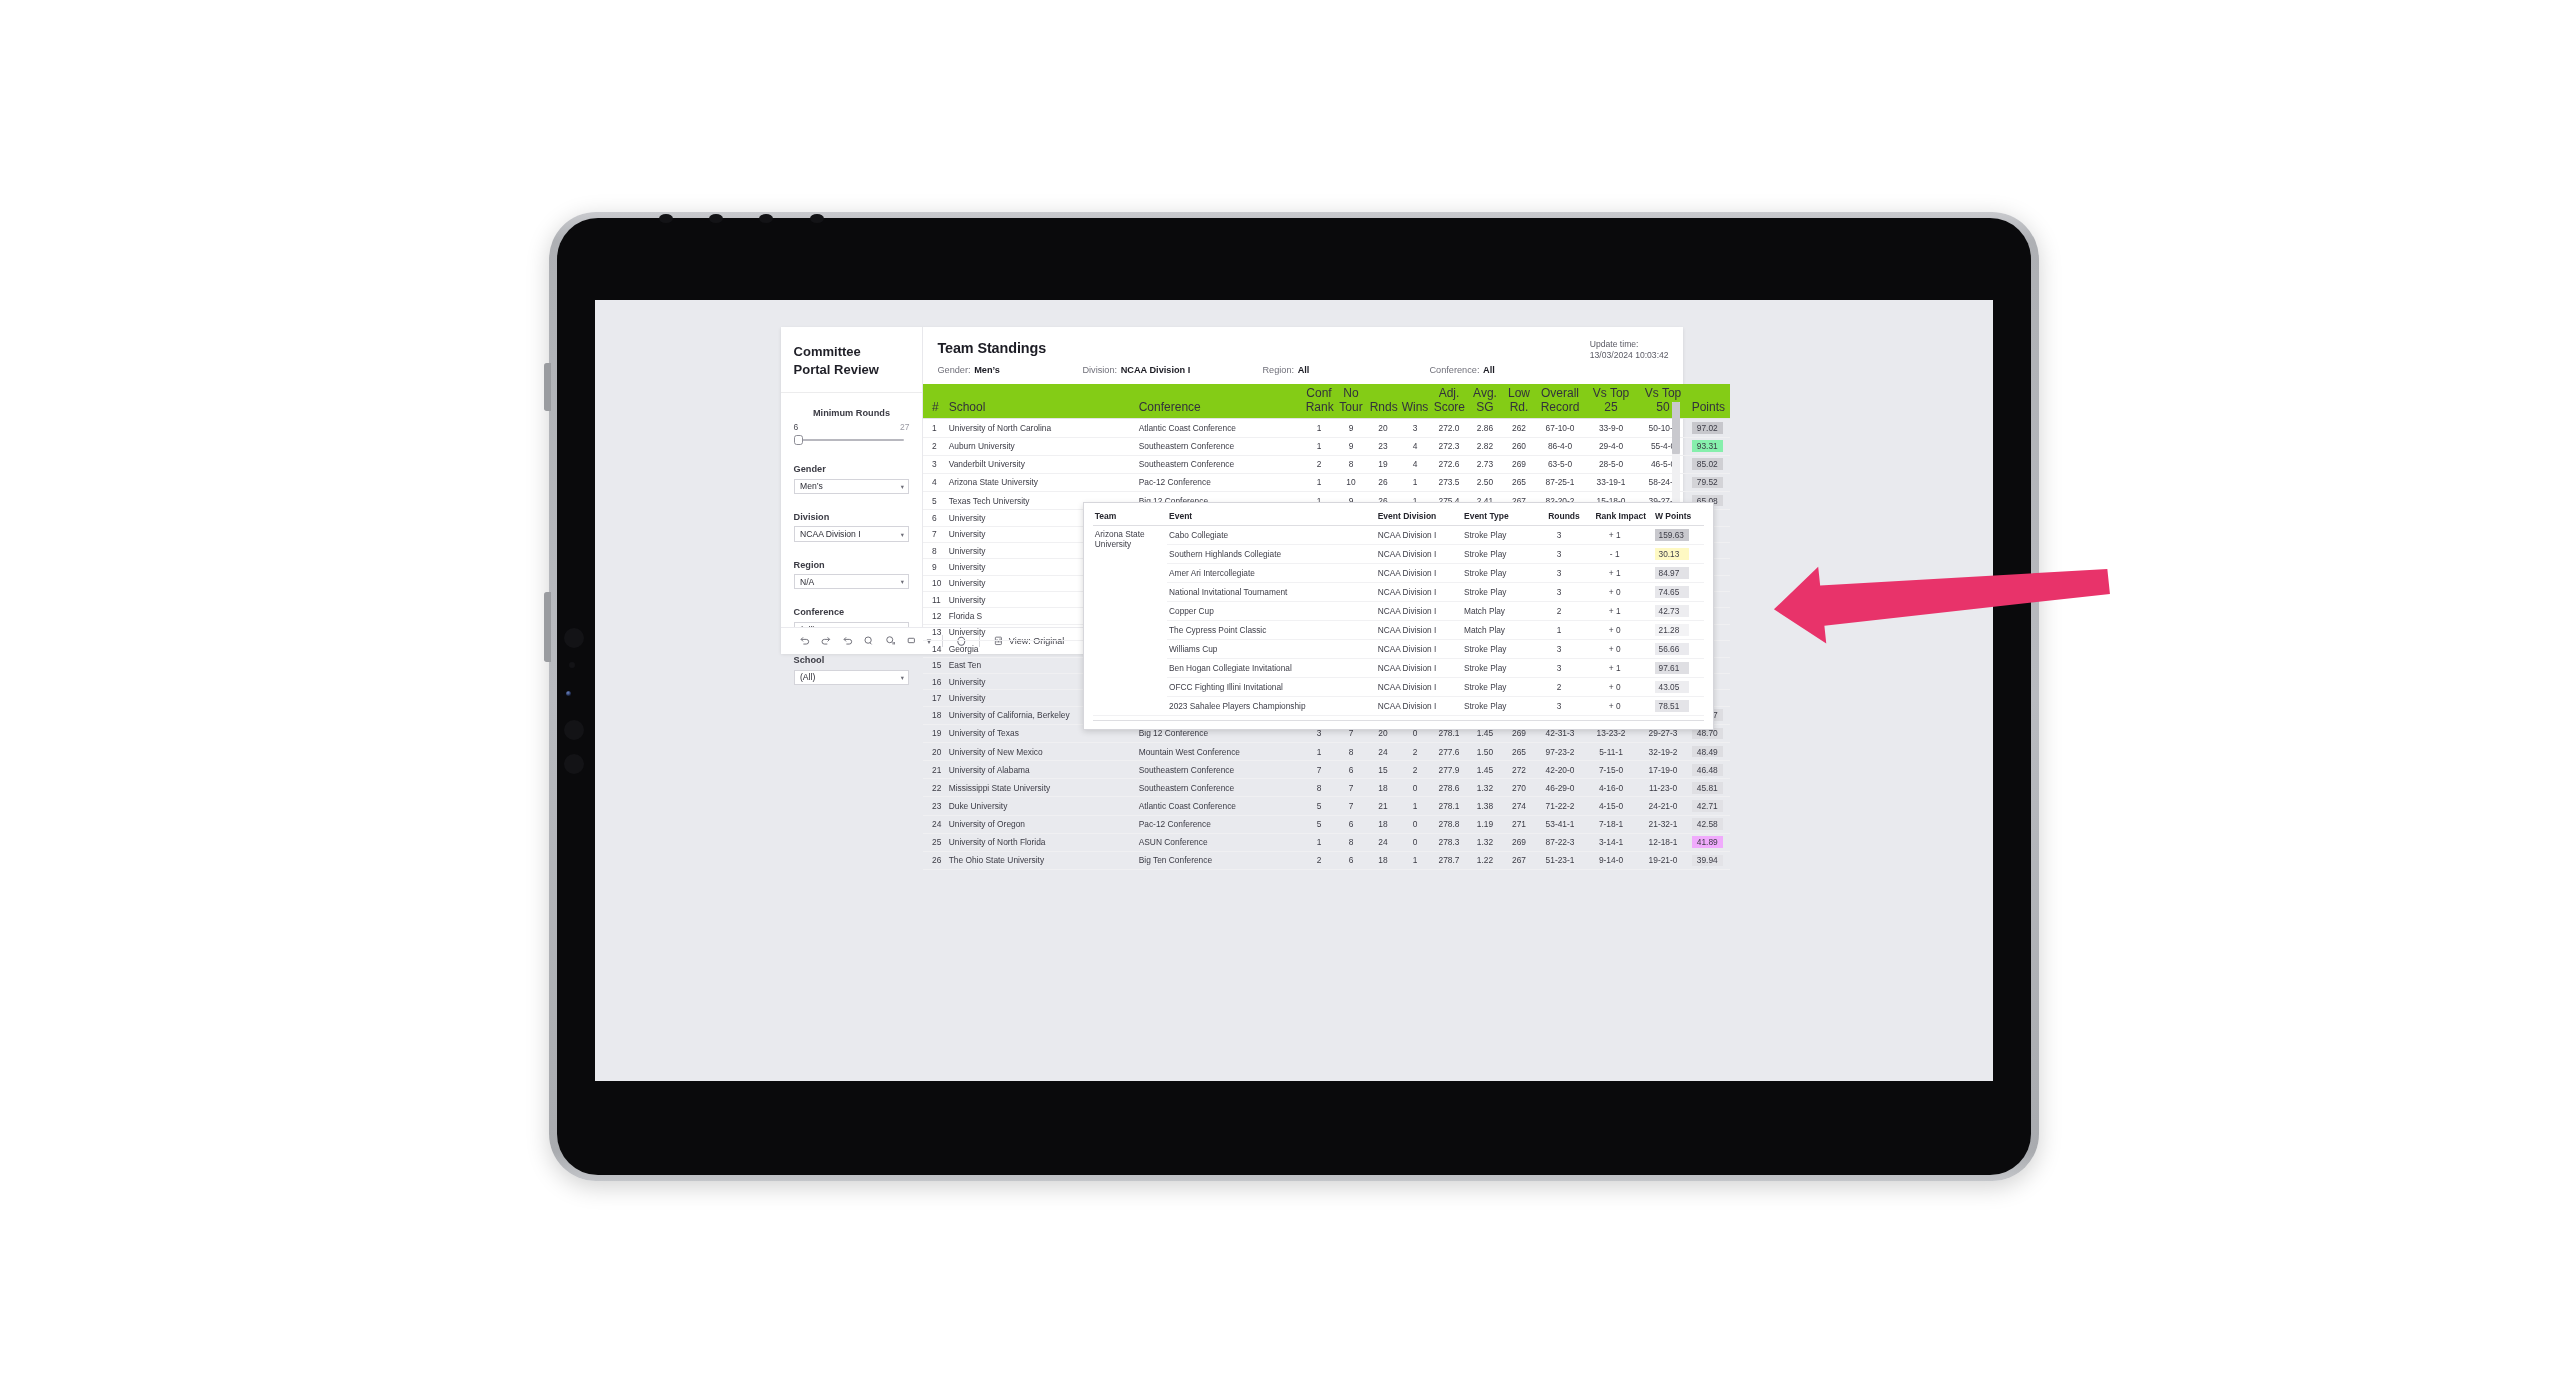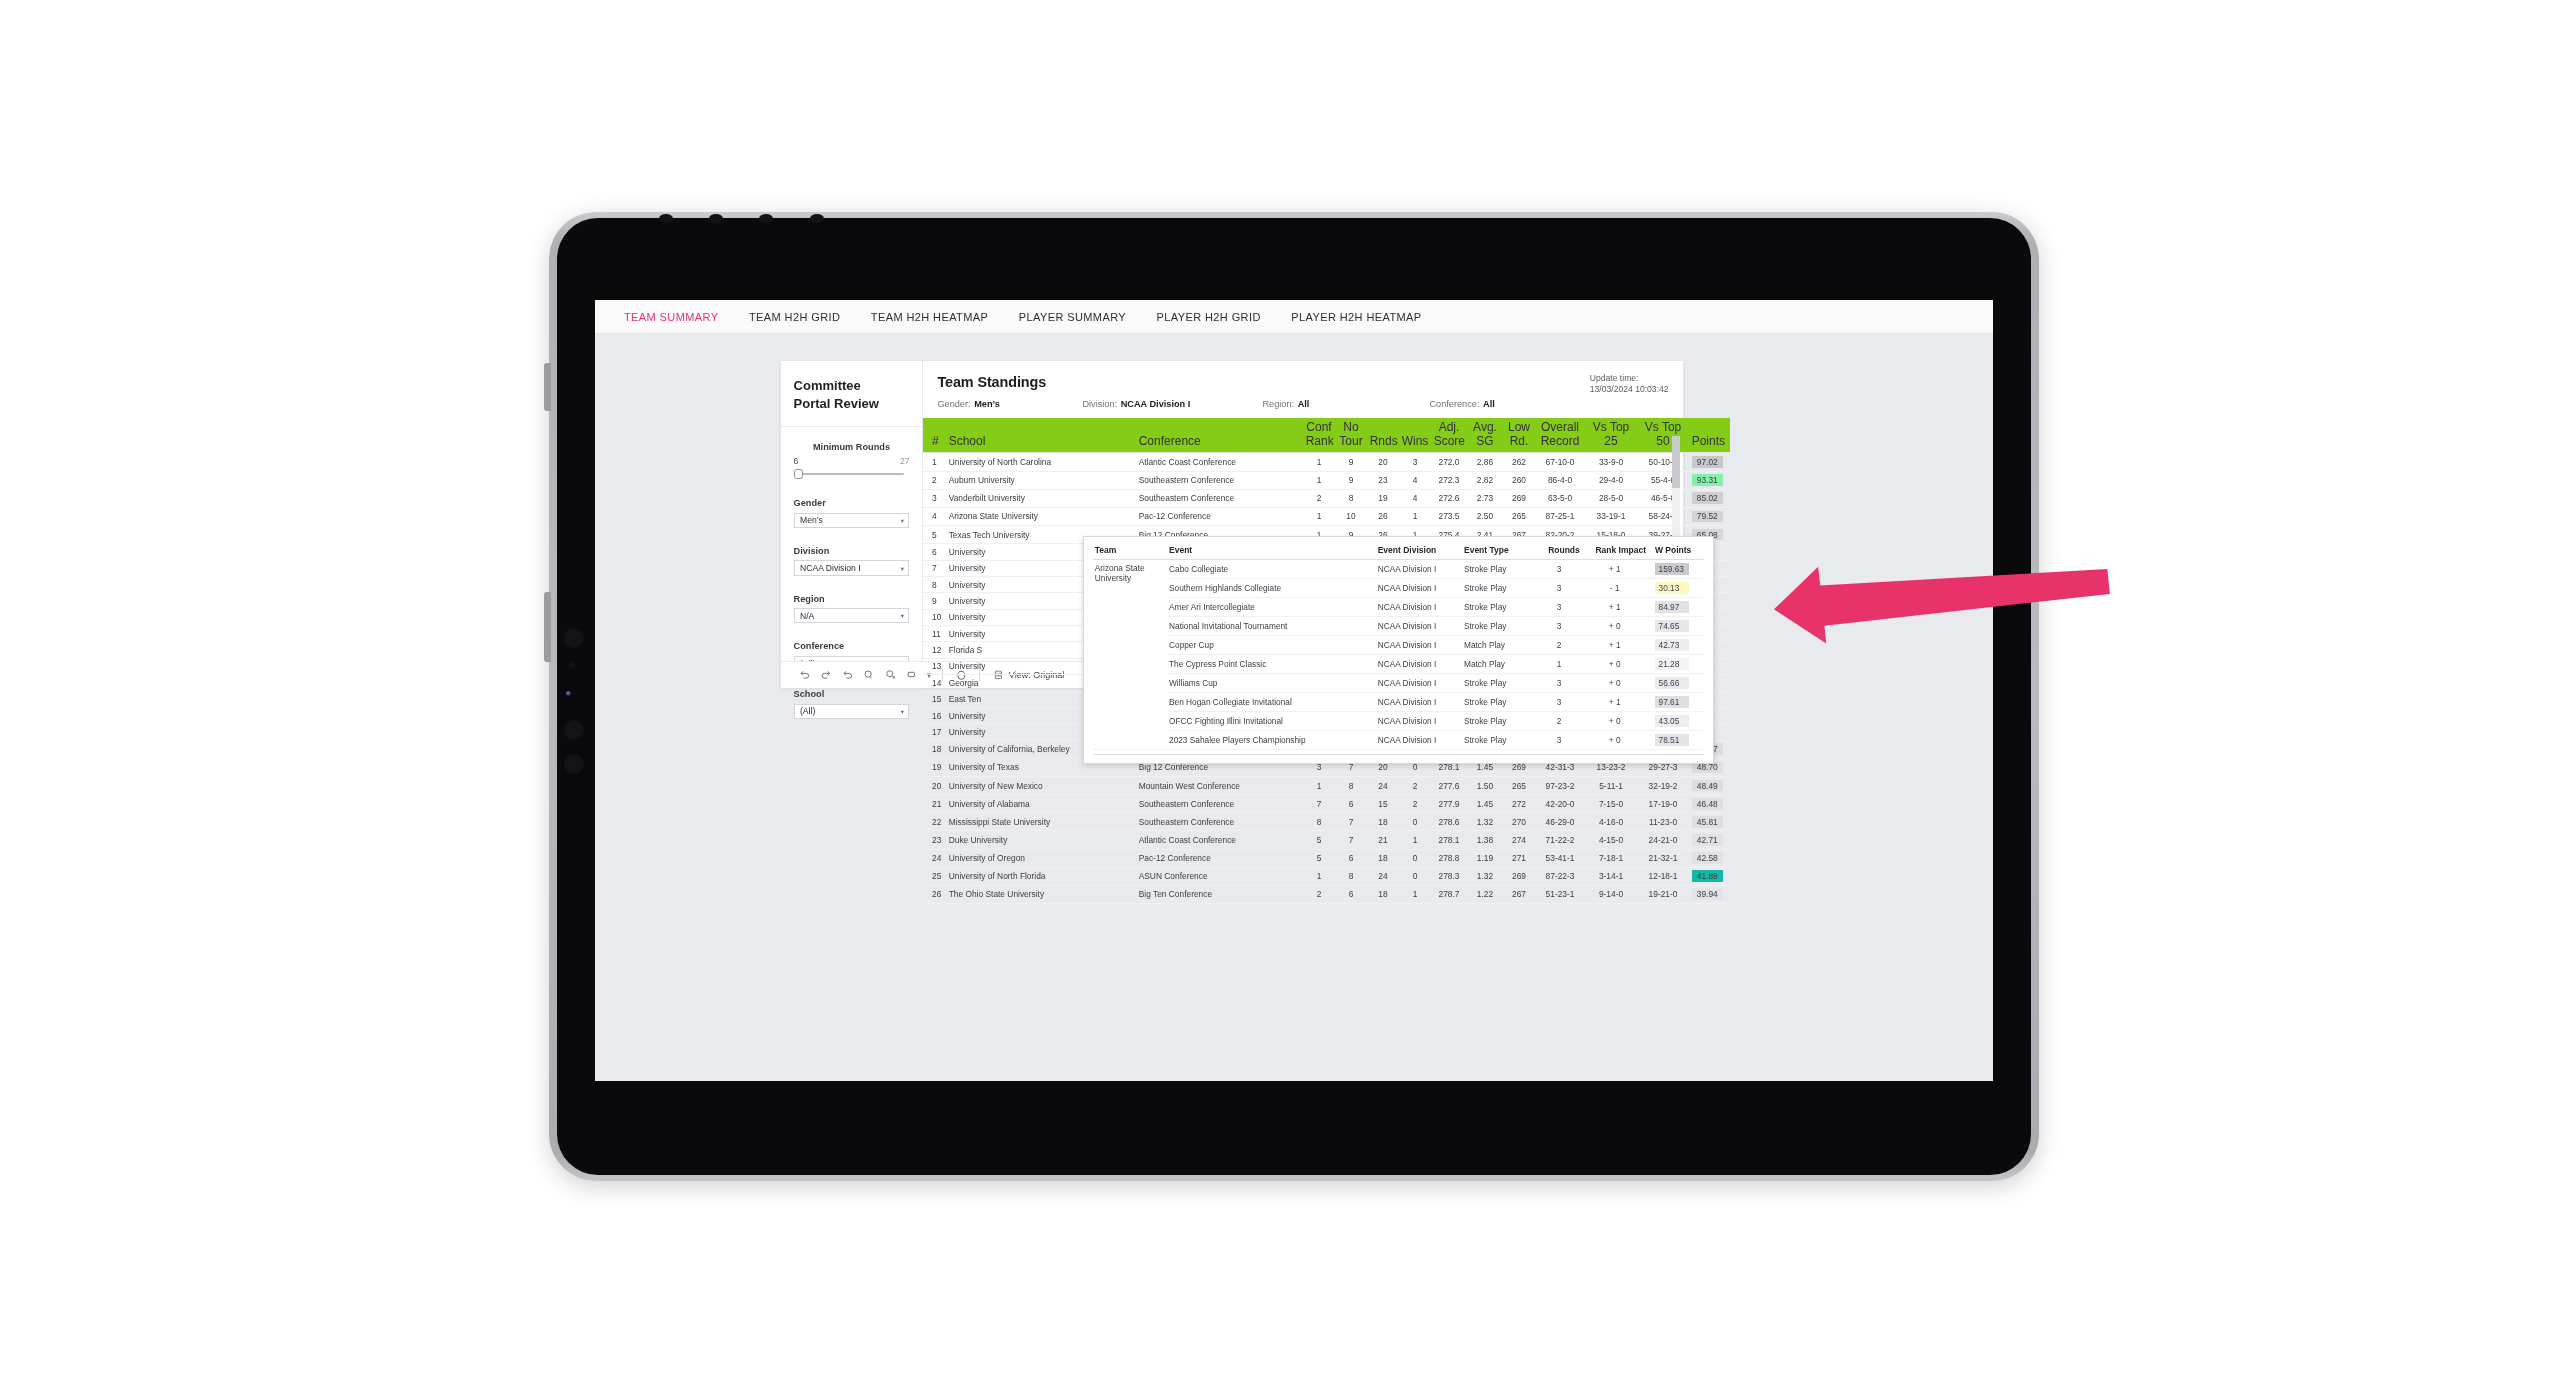--- a/index.html
+++ b/index.html
@@ -231,28 +231,20 @@
   <div class="cam-glint" style="left:566px; top:691px;"></div>
   <div class="bezel-dot" style="left:564px; top:720px; width:20px; height:20px;"></div>
   <div class="bezel-dot" style="left:564px; top:754px; width:20px; height:20px;"></div>
 
   <div style="position:absolute;left:544px;top:592px;width:7.2px;height:70px;background:#9a9ca0;border-radius:2.7px 0 0 2.7px;"></div>
   <div style="position:absolute;left:544px;top:363px;width:7.2px;height:48px;background:#9a9ca0;border-radius:2.7px 0 0 2.7px;"></div>
 
   <div class="screen">
 
 
-    <div class="subnav">
-      <div class="subtab active">TEAM SUMMARY</div>
-      <div class="subtab">TEAM H2H GRID</div>
-      <div class="subtab">TEAM H2H HEATMAP</div>
-      <div class="subtab">PLAYER SUMMARY</div>
-      <div class="subtab">PLAYER H2H GRID</div>
-      <div class="subtab">PLAYER H2H HEATMAP</div>
-    </div>
 
     <div class="workspace">
       <div class="dash">
 
         <div class="dash-body">
 
           <div class="filters">
             <div class="filters-title">
               <div>Committee</div>
               <div>Portal Review</div>
@@ -750,21 +742,21 @@
                       <td class="c-s">1</td>
                       <td class="c-s">8</td>
                       <td class="c-s">24</td>
                       <td class="c-s">0</td>
                       <td class="c-s2">278.3</td>
                       <td class="c-s2">1.32</td>
                       <td class="c-s">269</td>
                       <td class="c-rec">87-22-3</td>
                       <td class="c-v">3-14-1</td>
                       <td class="c-v">12-18-1</td>
-                      <td class="c-pts"><span class="ptsbox" style="background: #14b8a6;">41.89</span></td>
+                      <td class="c-pts"><span class="ptsbox" style="background: #f0abfc;">41.89</span></td>
                     </tr>
                     <tr>
                       <td class="c-num">26</td>
                       <td class="c-school">The Ohio State University</td>
                       <td class="c-conf">Big Ten Conference</td>
                       <td class="c-s">2</td>
                       <td class="c-s">6</td>
                       <td class="c-s">18</td>
                       <td class="c-s">1</td>
                       <td class="c-s2">278.7</td>

